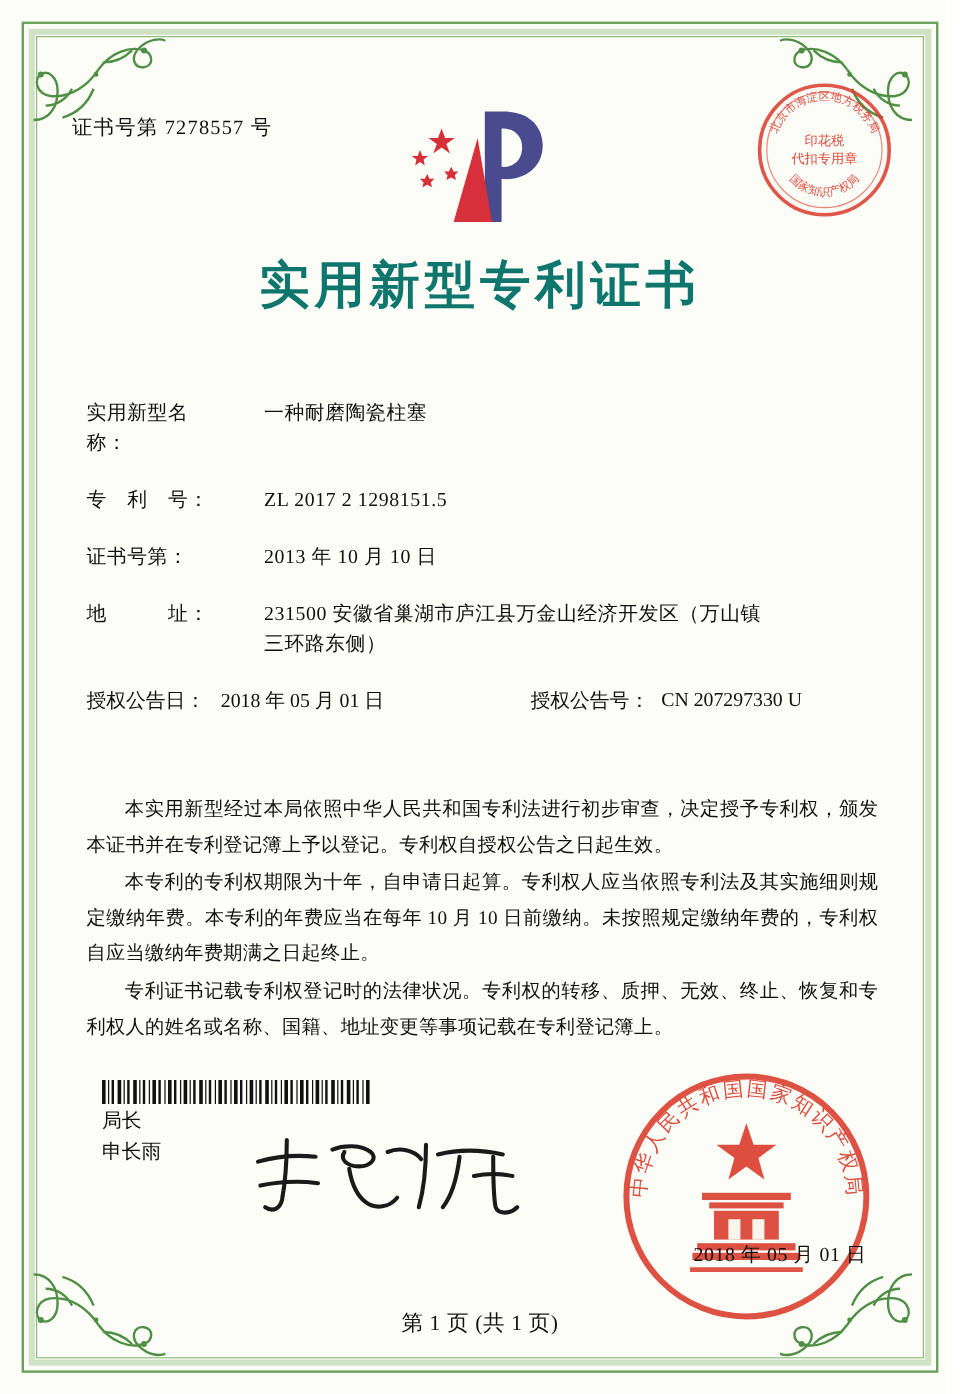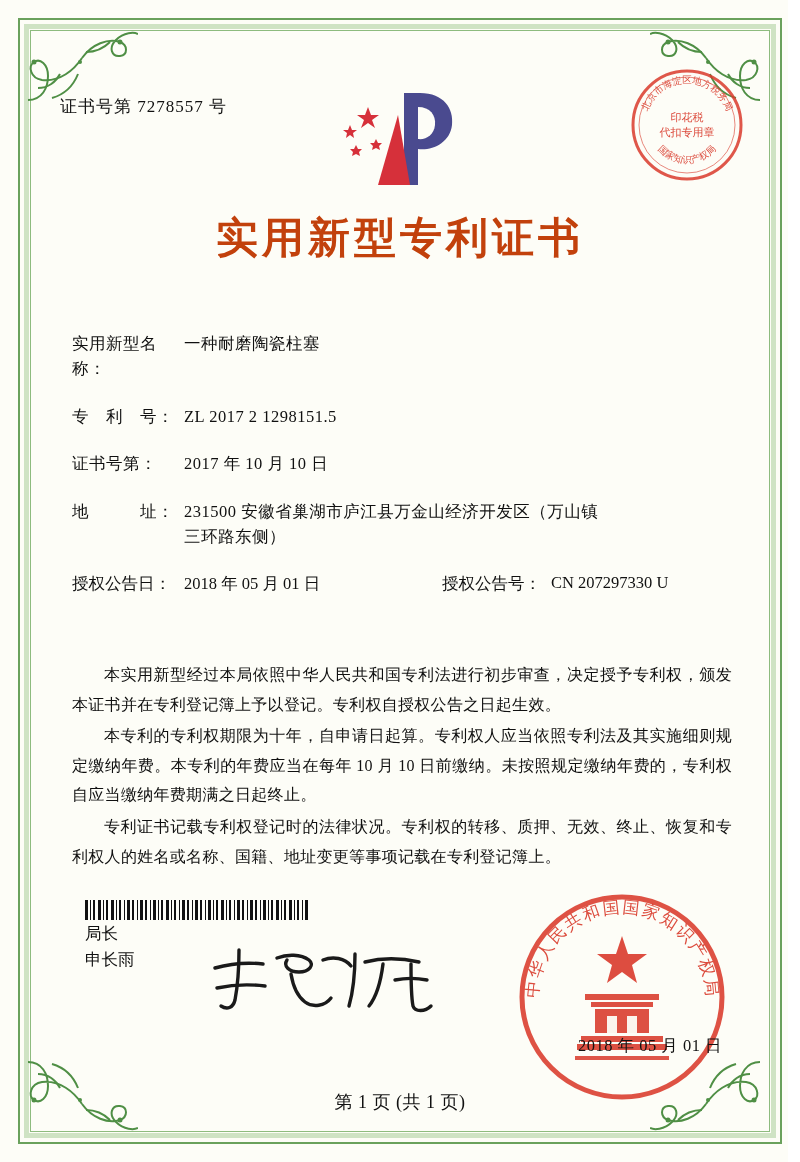--- a/index.html
+++ b/index.html
@@ -75,37 +75,38 @@
     width: 118px; height: 118px;
   }
   .doc-title {
     position: absolute;
     left: 0; top: 150px;
     width: 680px;
     text-align: center;
     font-size: 42px;
     font-weight: bold;
     letter-spacing: 4px;
-    color: #c2410c;
+    color: #0f766e;
     font-family: "Liberation Serif", "DejaVu Serif", serif;
   }
 
   .fields {
     position: absolute;
     left: 12px;
     top: 272px;
     width: 660px;
   }
   .field-row {
     display: flex;
     align-items: flex-start;
     margin-bottom: 23px;
     font-size: 16.5px;
     color: #101010;
     line-height: 1.5;
+    gap: 36px;
   }
   .field-label {
     width: 112px;
     flex: 0 0 112px;
     letter-spacing: 0.5px;
   }
   .field-value {
     flex: 1 1 auto;
     letter-spacing: 0.5px;
   }
@@ -307,21 +308,21 @@
       </div>
 
 
       <div class="field-row">
         <div class="field-label">专　利　号：</div>
         <div class="field-value">ZL 2017 2 1298151.5</div>
       </div>
 
       <div class="field-row">
         <div class="field-label">证书号第：</div>
-        <div class="field-value">2017 年 10 月 10 日</div>
+        <div class="field-value">2013 年 10 月 10 日</div>
       </div>
 
 
       <div class="field-row">
         <div class="field-label">地　　　址：</div>
         <div class="field-value">
           <span>231500 安徽省巢湖市庐江县万金山经济开发区（万山镇</span>
           <span class="line2">三环路东侧）</span>
         </div>
       </div>

